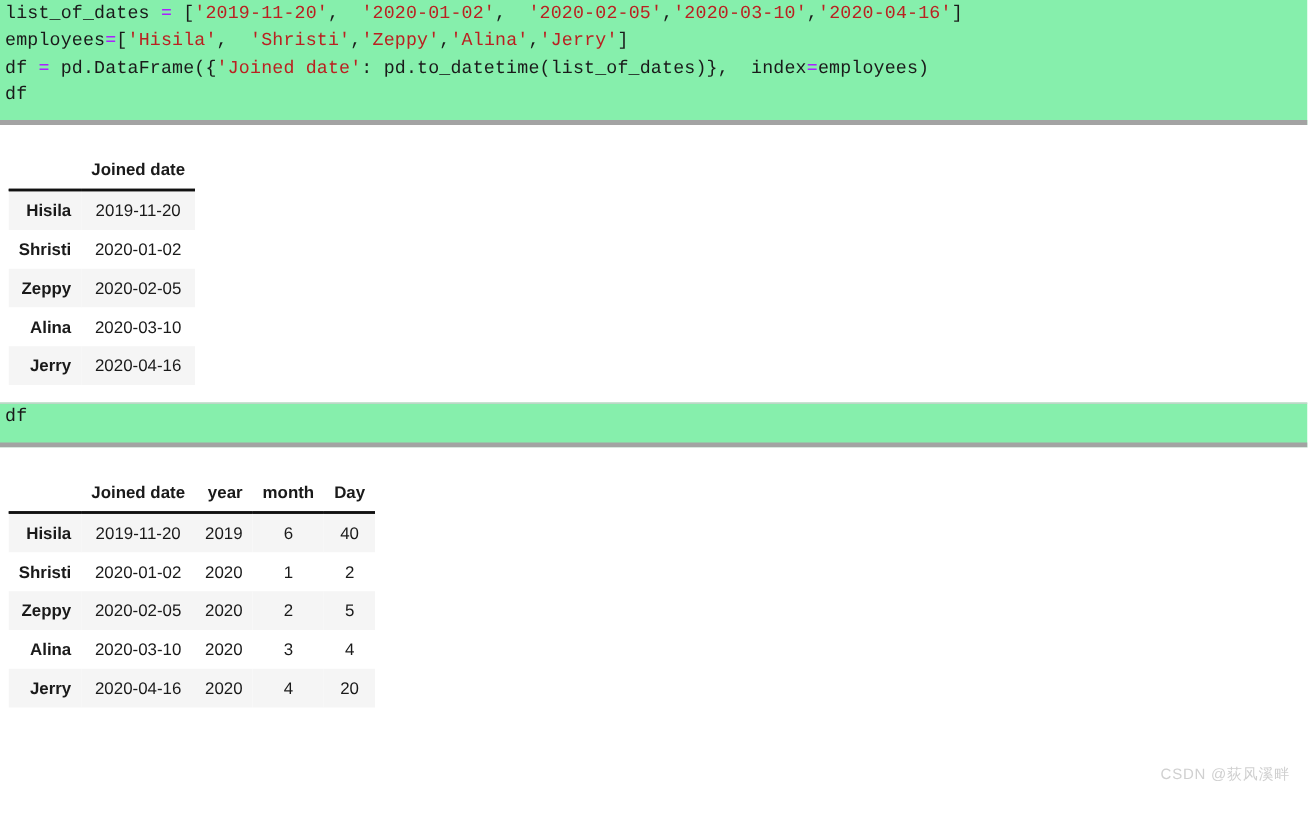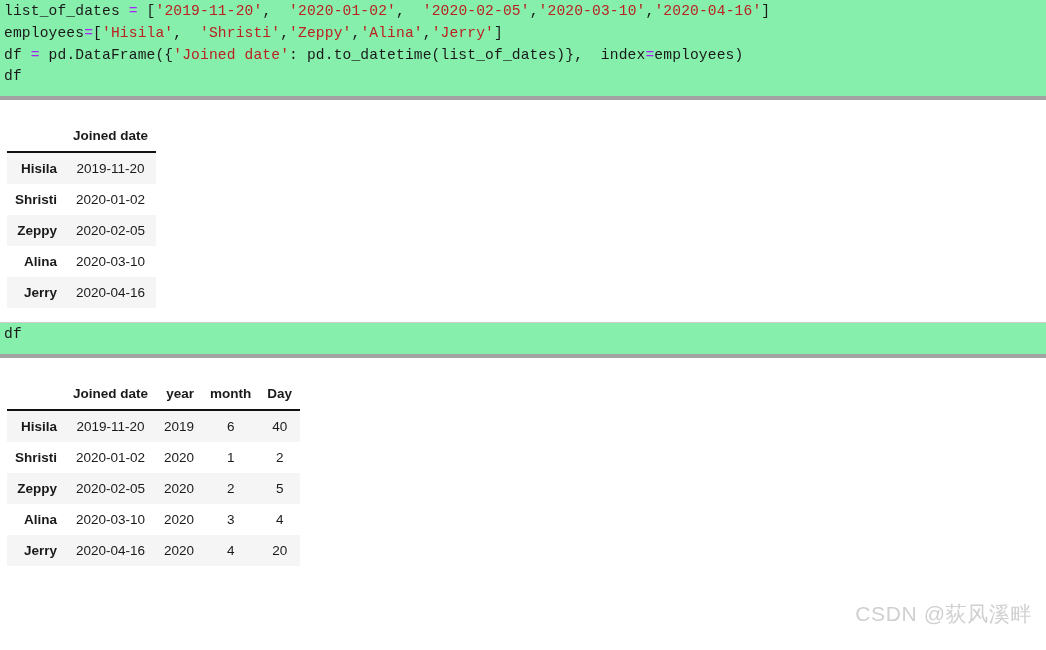--- a/index.html
+++ b/index.html
@@ -88,21 +88,21 @@
   .table-wrap-2 { padding: 22px 0 0 7px; }
 
   
   .gap-1 { height: 14px; background: #ffffff; }
 
   
   .watermark {
     position: absolute;
     right: 14px;
     bottom: 22px;
-    font-size: 21px;
+    font-size: 12px;
     color: #d0d0d0;
     font-family: "Liberation Sans", sans-serif;
     letter-spacing: 0.6px;
     user-select: none;
     pointer-events: none;
   }
 </style>
 </head>
 <body>
 

